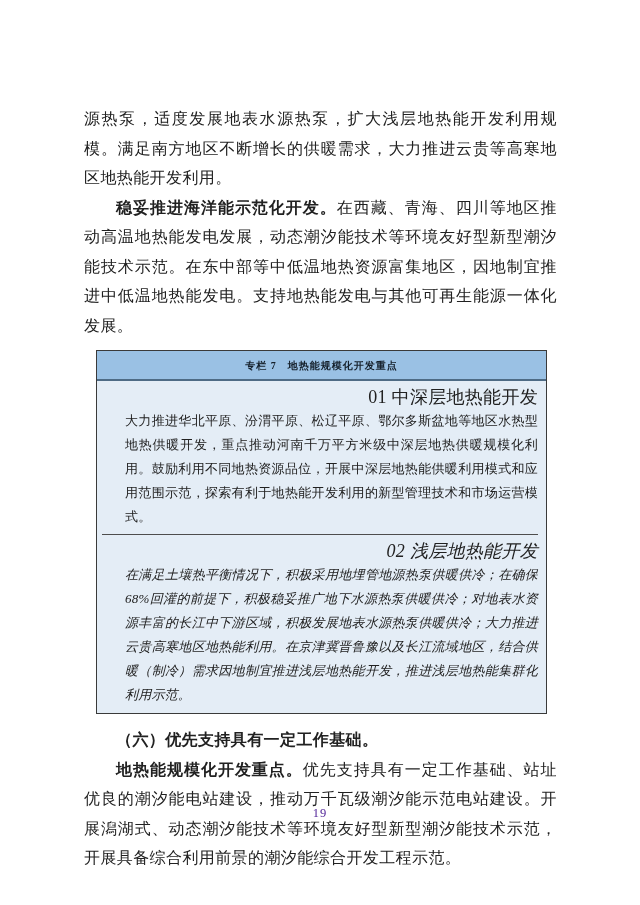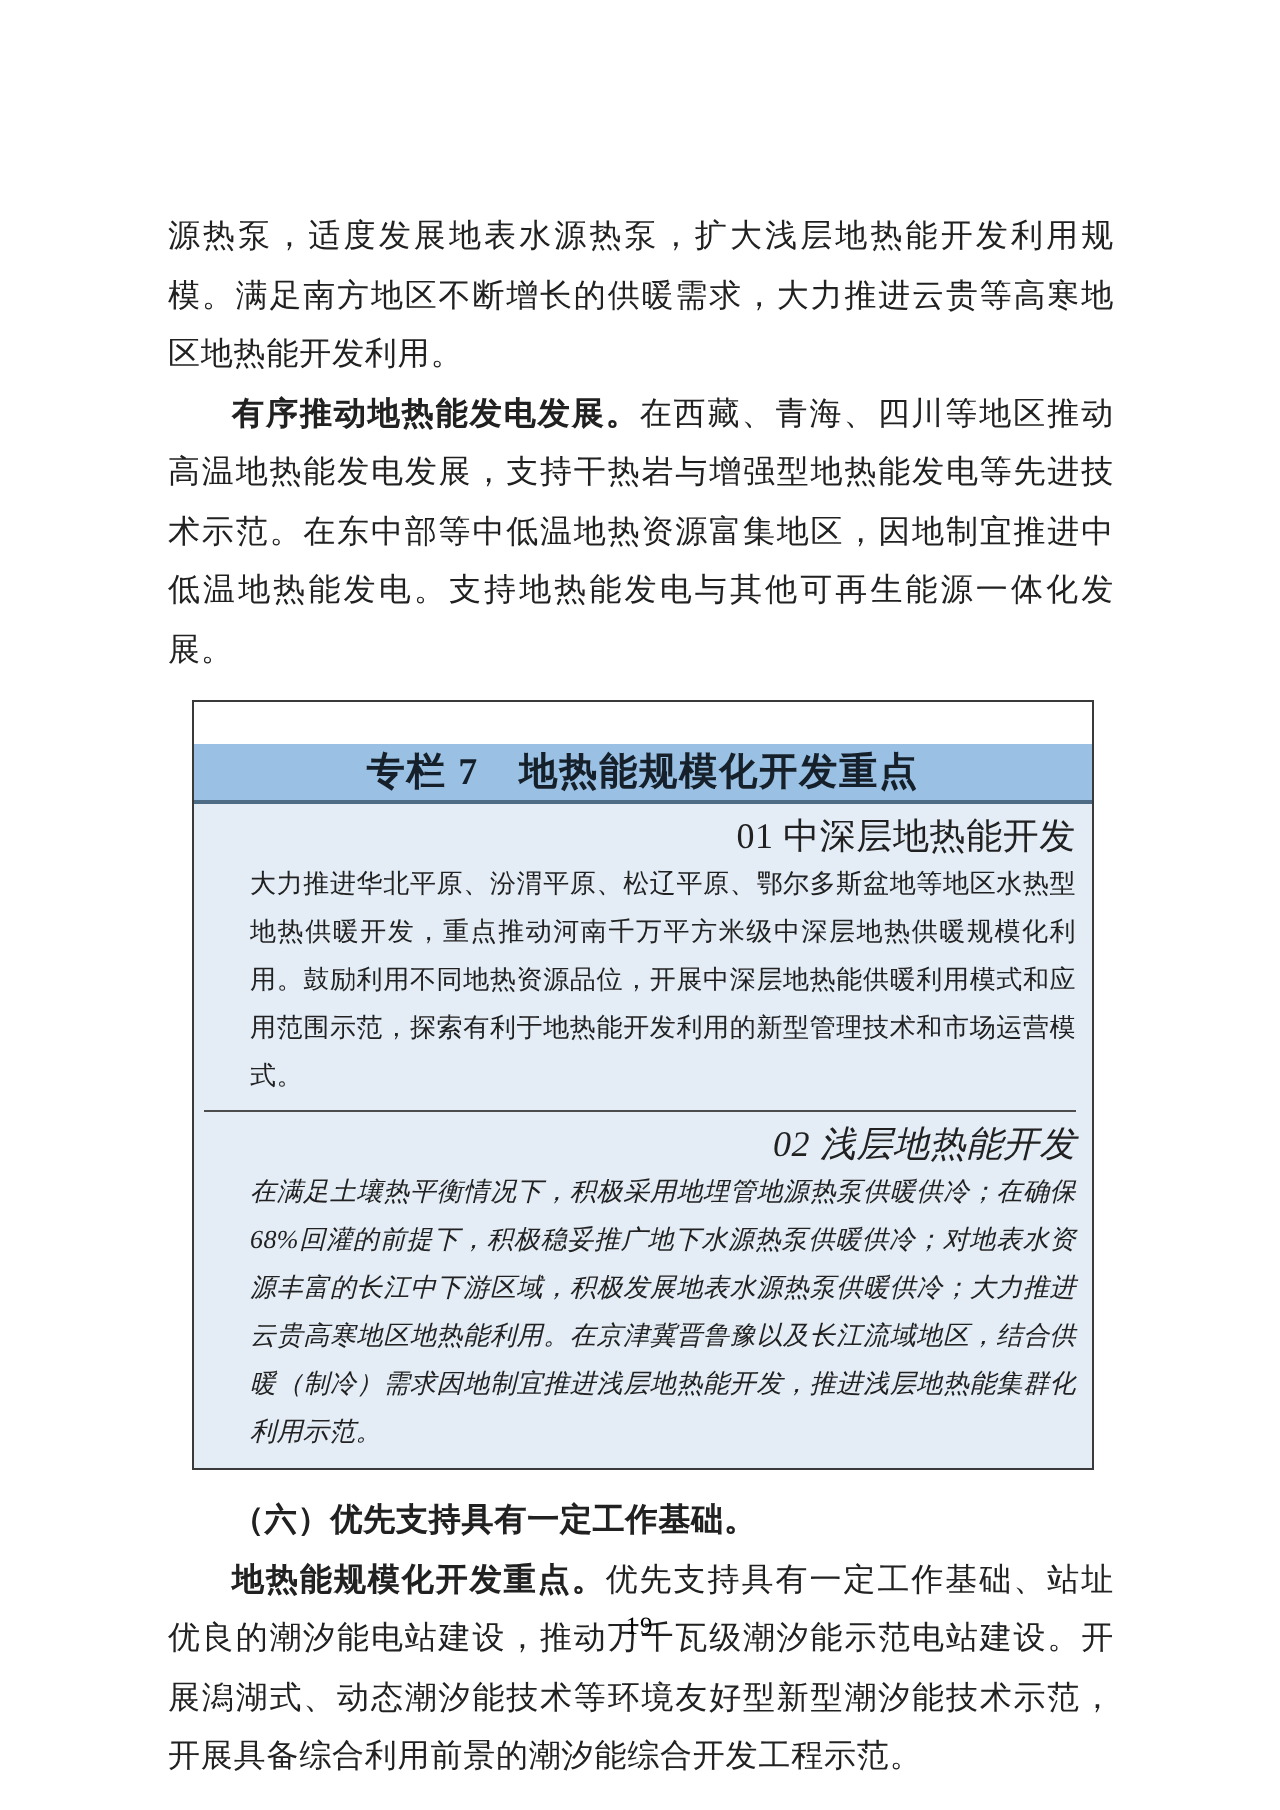--- a/index.html
+++ b/index.html
@@ -39,26 +39,25 @@
   .box{
     margin:10px 10px 11px 12px; 
     border:1px solid var(--box-border);
     font-size:13px;
   }
   .box-header{
     background:var(--box-header-bg);
     border-bottom:2px solid var(--box-header-rule);
     text-align:center;
     font-weight:bold;
-    font-size:19px;
+    font-size:10px;
     letter-spacing:1px;
     color:#15202b;
     padding:5px 0 4px 0;
     line-height:19px;
-    margin-top:21px;
   }
   .box-body{
     background:var(--box-body-bg);
     padding:4px 8px 6px 5px;
   }
   .box-section-title{
     font-size:18px;
     line-height:24px;
     letter-spacing:0.3px;
     text-align:right;
@@ -76,33 +75,33 @@
     margin-top:5px;
     padding-top:4px;
     font-style:italic;
   }
   .page-number{
     position:absolute;
     left:0;right:0;
     top:806px;
     text-align:center;
     font-size:12.5px;
-    color:#000000;
+    color:#4c1d95;
     letter-spacing:1px;
   }
 </style>
 </head>
 <body>
 
 <div class="page">
   <div class="content">
 
     <p class="para">源热泵，适度发展地表水源热泵，扩大浅层地热能开发利用规模。满足南方地区不断增长的供暖需求，大力推进云贵等高寒地区地热能开发利用。</p>
 
-    <p class="para indent"><strong>有序推动地热能发电发展。</strong><span>在西藏、青海、四川等地区推动高温地热能发电发展，支持干热岩与增强型地热能发电等先进技术示范。在东中部等中低温地热资源富集地区，因地制宜推进中低温地热能发电。支持地热能发电与其他可再生能源一体化发展。</span></p>
+    <p class="para indent"><strong>稳妥推进海洋能示范化开发。</strong><span>在西藏、青海、四川等地区推动高温地热能发电发展，动态潮汐能技术等环境友好型新型潮汐能技术示范。在东中部等中低温地热资源富集地区，因地制宜推进中低温地热能发电。支持地热能发电与其他可再生能源一体化发展。</span></p>
 
     <div class="box">
       <div class="box-header">专栏 7　地热能规模化开发重点</div>
       <div class="box-body">
 
         <div class="box-section">
           <div class="box-section-title">01 中深层地热能开发</div>
           <div class="box-section-content">大力推进华北平原、汾渭平原、松辽平原、鄂尔多斯盆地等地区水热型地热供暖开发，重点推动河南千万平方米级中深层地热供暖规模化利用。鼓励利用不同地热资源品位，开展中深层地热能供暖利用模式和应用范围示范，探索有利于地热能开发利用的新型管理技术和市场运营模式。</div>
         </div>
 

